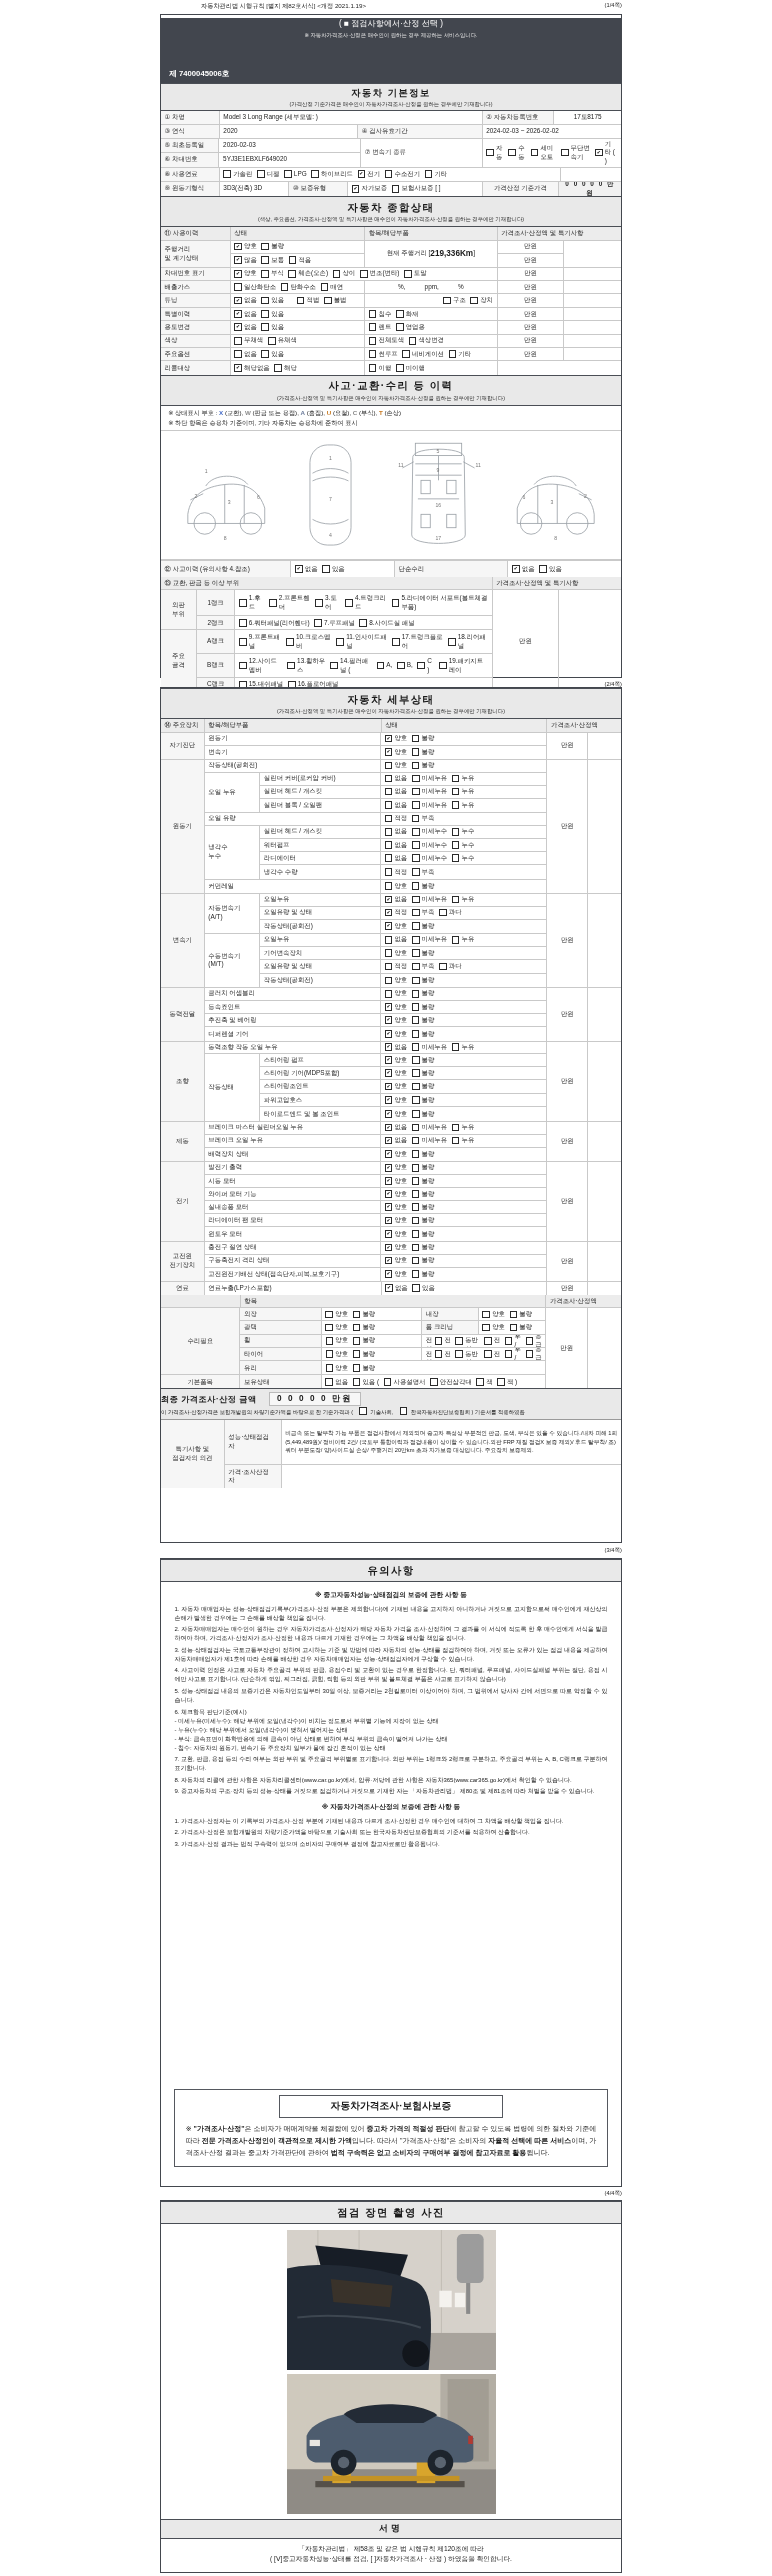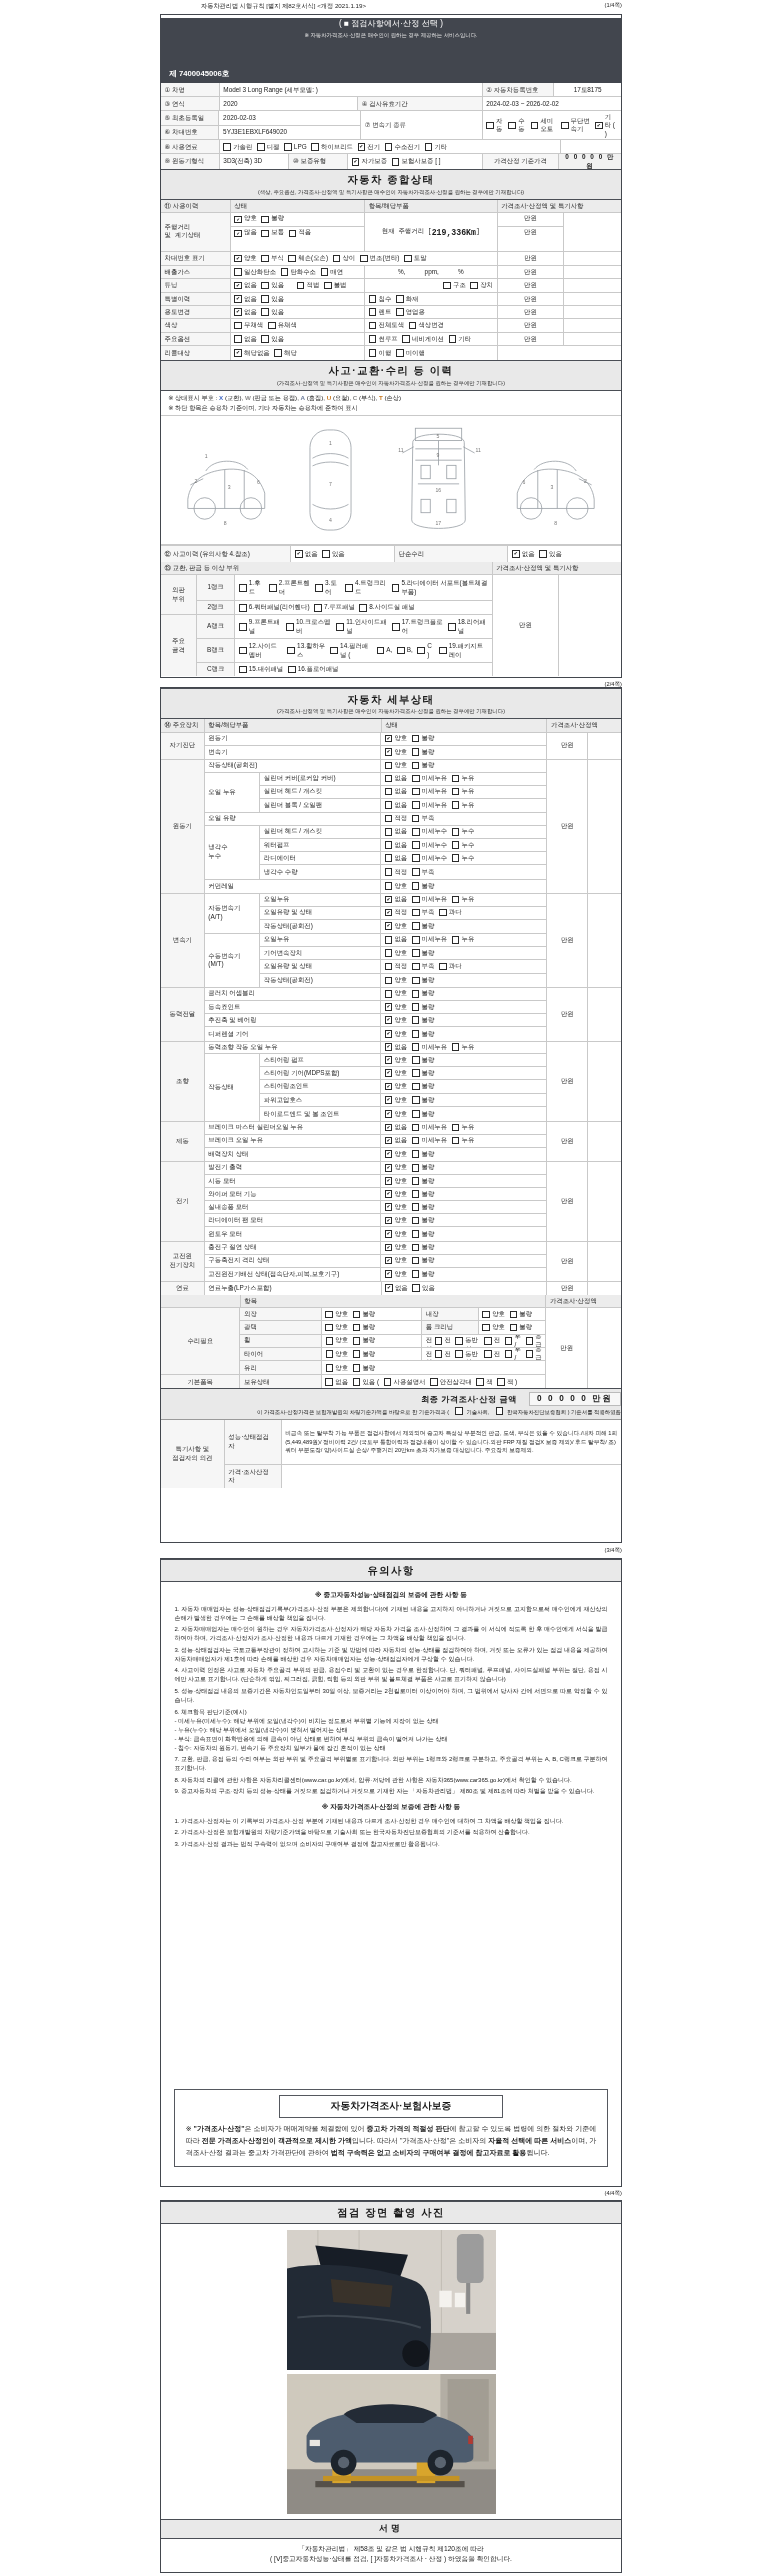--- a/index.html
+++ b/index.html
@@ -52,21 +52,21 @@
   .diag path,.diag rect,.diag circle,.diag line,.diag ellipse{fill:none;stroke:#9aa0a6;stroke-width:1.6;}
   
   .notice-body{display:flex;flex-direction:column;height:calc(100% - 29px);padding:5.2px 13.4px 7.2px;box-sizing:border-box;}
   .sec-title{text-align:center;font-weight:bold;font-size:6.7px;margin:4.1px 0 2.1px;}
   .notice-body p{font-size:6px;line-height:1.5;margin:2.6px 0;text-align:justify;white-space:pre-line;}
   .notice-box{margin-top:auto;border:1px solid #55585e;padding:6.2px 10.3px 8.2px;margin-bottom:5.2px;}
   .notice-box .bt{width:222px;margin:-1px auto 5.2px;border:0.8px solid #55585e;text-align:center;
                   font-size:9.8px;font-weight:bold;padding:4.1px 0;background:#fff;}
   .notice-box .btxt{font-size:7px;line-height:1.65;text-align:justify;}
   
-  .final-band{background:#e9e9e9;border-top:1px solid #4a4e55;border-bottom:0.5px solid #9a9a9a;text-align:right;padding:2.6px 0 2.1px;}
+  .final-band{background:#e9e9e9;border-top:1px solid #4a4e55;border-bottom:0.5px solid #9a9a9a;text-align:left;padding:2.6px 0 2.1px;}
   .final-band .l1{font-size:8.2px;font-weight:bold;letter-spacing:0.5px;}
   .final-band .l1 .box{display:inline-block;background:#f7f7f7;border:0.5px solid #bbb;padding:0.5px 7.2px;margin-left:9.3px;letter-spacing:2.1px;font-weight:bold;}
   .final-band .l2{font-size:5.4px;margin-top:1.5px;}
   
   .photo-wrap{display:flex;flex-direction:column;align-items:center;padding:4.1px 0 3.1px;}
   .photo{width:209px;height:140px;margin:2.1px 0;background:#ccc;overflow:hidden;}
   .sig-band{background:#e9e9e9;border-top:1px solid #4a4e55;border-bottom:1px solid #4a4e55;text-align:center;padding:3.1px 0;}
   .sig-band h2{margin:0;font-size:8.8px;letter-spacing:3.1px;font-weight:bold;}
   .sig-text{text-align:center;font-size:6.7px;line-height:1.6;padding-top:4.1px;}
 </style>
@@ -76,20 +76,24 @@
 <div class="abs meta-line" style="left:201px;">자동차관리법 시행규칙 [별지 제82호서식] &lt;개정 2021.1.19&gt;</div>
 <div class="abs marker doc-col" style="top:2.1px;">(1/4쪽)</div>
 
 <div class="page" style="top:14.4px;height:664px;">
   <div class="doc-head">
     <div class="docno">제 7400045006호</div>
     <div class="sel">( ■ 점검사항에서·산정 선택 )</div>
     <div class="note">※ 자동차가격조사·산정은 매수인이 원하는 경우 제공하는 서비스입니다.</div>
   </div>
 
+  <div class="band tight">
+    <h2>자동차 기본정보</h2>
+    <div class="sub">(가격산정 기준가격은 매수인이 자동차가격조사·산정을 원하는 경우에만 기재합니다)</div>
+  </div>
   <div class="vtable">
       <div class="trow" style="height: 14px;">
         <div class="tcell lb" style="width: 59px;">① 차명</div>
         <div class="tcell " style="width: 264px;">Model 3 Long Range (세부모델: )</div>
         <div class="tcell lb" style="width: 72px;">② 자동차등록번호</div>
         <div class="tcell ctr" style="width: 67px;">17도8175</div>
       </div>
       <div class="trow" style="height: 14px;">
         <div class="tcell lb" style="width: 59px;">③ 연식</div>
         <div class="tcell " style="width: 139px;">2020</div>
@@ -129,21 +133,21 @@
     <h2>자동차 종합상태</h2>
     <div class="sub">(색상, 주요옵션, 가격조사·산정액 및 특기사항은 매수인이 자동차가격조사·산정을 원하는 경우에만 기재합니다)</div>
   </div>
   <div class="vtable">
       <div class="trow" style="height: 13.4px;">
         <div class="tcell hd" style="width: 70px;">⑪ 사용이력</div>
         <div class="tcell hd" style="width: 135px;">상태</div>
         <div class="tcell hd" style="width: 133px;">항목/해당부품</div>
         <div class="tcell hd" style="width: 124px;">가격조사·산정액 및 특기사항</div>
       </div>
-      <div class="trow" style="height: 39px; font-family: Liberation Mono, monospace;">
+      <div class="trow" style="height: 27px;">
         <div class="tcell lb" style="width: 70px;">주행거리<br>및 계기상태</div>
         <div class="tcell nest" style="width: 135px;">
           <div class="trow" style="height: 13.4px;">
             <div class="tcell " style="width: 135px;"><span class="cb">✔</span>양호  <span class="cb"></span>불량</div>
           </div>
           <div class="trow" style="height: 13.4px;">
             <div class="tcell " style="width: 135px;"><span class="cb">✔</span>많음  <span class="cb"></span>보통  <span class="cb"></span>적음</div>
           </div>
         </div>
         <div class="tcell ctr" style="width: 133px;">현재 주행거리 [ <span class="big">219,336Km</span> ]</div>

